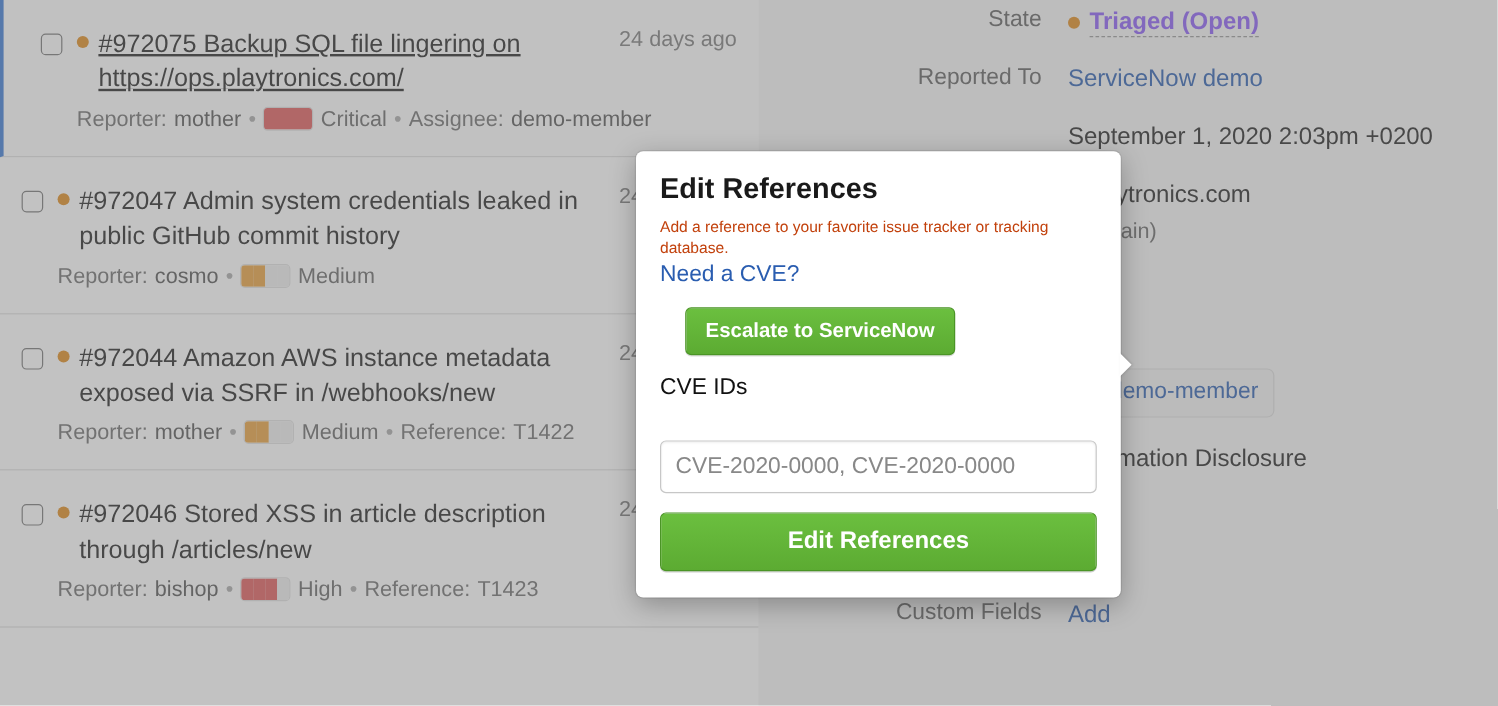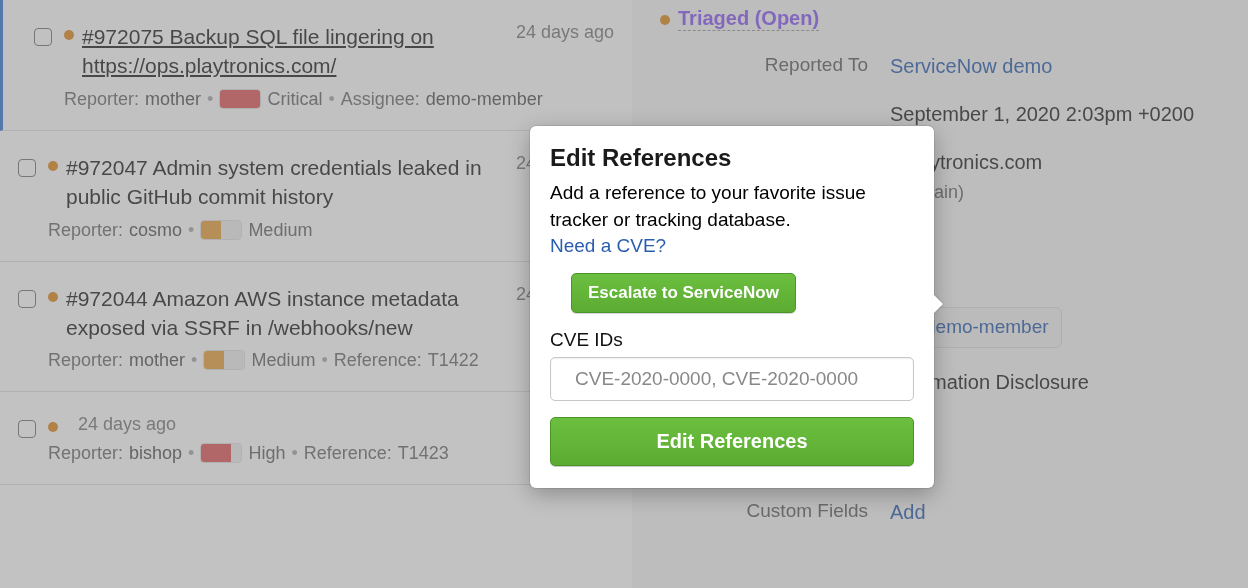--- a/index.html
+++ b/index.html
@@ -37,26 +37,26 @@
   .orange-dot { display:inline-block; width:10px; height:10px; background:#e08a1d; border-radius:50%; margin-right:8px; vertical-align: middle; }
   .vlink { color: #2a5db0; cursor: pointer; }
   .sub { color: #666; font-size: 18px; margin-top: 4px; }
   .tag { display:inline-flex; align-items:center; gap:8px; background:#f2f2f2; border:1px solid #ddd; border-radius:6px; padding:6px 12px; color:#2a5db0; font-size:19px; }
   .lock { width:14px; height:14px; }
 
   
   .pop { position: absolute; left: 530px; top: 126px; width: 404px; background: #fff; border-radius: 6px; box-shadow: 0 6px 22px rgba(0,0,0,0.28), 0 0 0 1px rgba(0,0,0,0.08); padding: 18px 20px 22px 20px; z-index: 10; }
   .pop::after { content:""; position:absolute; right:-9px; top:168px; width:0;height:0; border-top:10px solid transparent; border-bottom:10px solid transparent; border-left:10px solid #fff; filter: drop-shadow(1px 0 1px rgba(0,0,0,0.12)); }
   .pop h2 { font-size: 24px; font-weight: 700; color:#1a1a1a; margin-bottom: 8px; }
-  .pop p { font-size: 19px; color:#000000; line-height:1.4; }
+  .pop p { font-size: 13px; color:#c2410c; line-height:1.4; }
   .pop .need { color:#2a5db0; display:inline-block; margin-top:2px; cursor:pointer; font-size:19px; }
   .btn { display:inline-flex; align-items:center; justify-content:center; font-weight:700; border-radius:5px; cursor:pointer; }
   .btn-esc { background: linear-gradient(#6bbf3f,#5cab32); color:#fff; border:1px solid #4b9526; box-shadow: 0 1px 0 rgba(0,0,0,0.15); padding:9px 16px; font-size:17px; margin-top:16px;margin-left:21px; }
   .flabel { font-size:19px; color:#111; margin-top:16px; margin-bottom:6px; font-weight:500; }
-  .inp { width:100%; border:1px solid #c7c7c7; border-radius:5px; padding:10px 24px; font-size:19px; color:#ec4899; box-shadow: inset 0 1px 2px rgba(0,0,0,0.07); }
+  .inp { width:100%; border:1px solid #c7c7c7; border-radius:5px; padding:10px 12px; font-size:19px; color:#ec4899; box-shadow: inset 0 1px 2px rgba(0,0,0,0.07); margin-top: 27px; }
   .inp::placeholder { color:#888; }
   .btn-main { width:100%; margin-top:16px; background: linear-gradient(#6bbf3f,#5cab32); color:#fff; border:1px solid #4b9526; box-shadow: 0 1px 0 rgba(0,0,0,0.2); padding:12px 0; font-size:20px; }
 </style>
 </head>
 <body>
 <div class="app">
 
   <div class="list">
 
     <div class="item selected">
@@ -132,20 +132,21 @@
           <span>T1422</span>
         </div>
       </div>
     </div>
 
     <div class="item">
       <div class="chk"></div>
       <div class="body">
         <div class="title-row">
           <div class="bullet"></div>
+          <div class="title">#972046 Stored XSS in article description through /articles/new</div>
           <div class="ago">24 days ago</div>
         </div>
         <div class="meta">
           <span>Reporter:</span>
           <b>bishop</b>
           <span class="dot">•</span>
           <span class="sev sev-high">
               <span></span>
               <span></span>
               <span></span>
@@ -155,20 +156,21 @@
           <span class="dot">•</span>
           <span>Reference:</span>
           <span>T1423</span>
         </div>
       </div>
     </div>
   </div>
 
   <div class="detail">
     <div class="row">
+      <div class="label">State</div>
       <div class="value"><span class="orange-dot"></span><span class="state-badge">Triaged (Open)</span></div>
     </div>
     <div class="row">
       <div class="label">Reported To</div>
       <div class="value vlink">ServiceNow demo</div>
     </div>
     <div class="row">
       <div class="label"></div>
       <div class="value">September 1, 2020 2:03pm +0200</div>
     </div>

